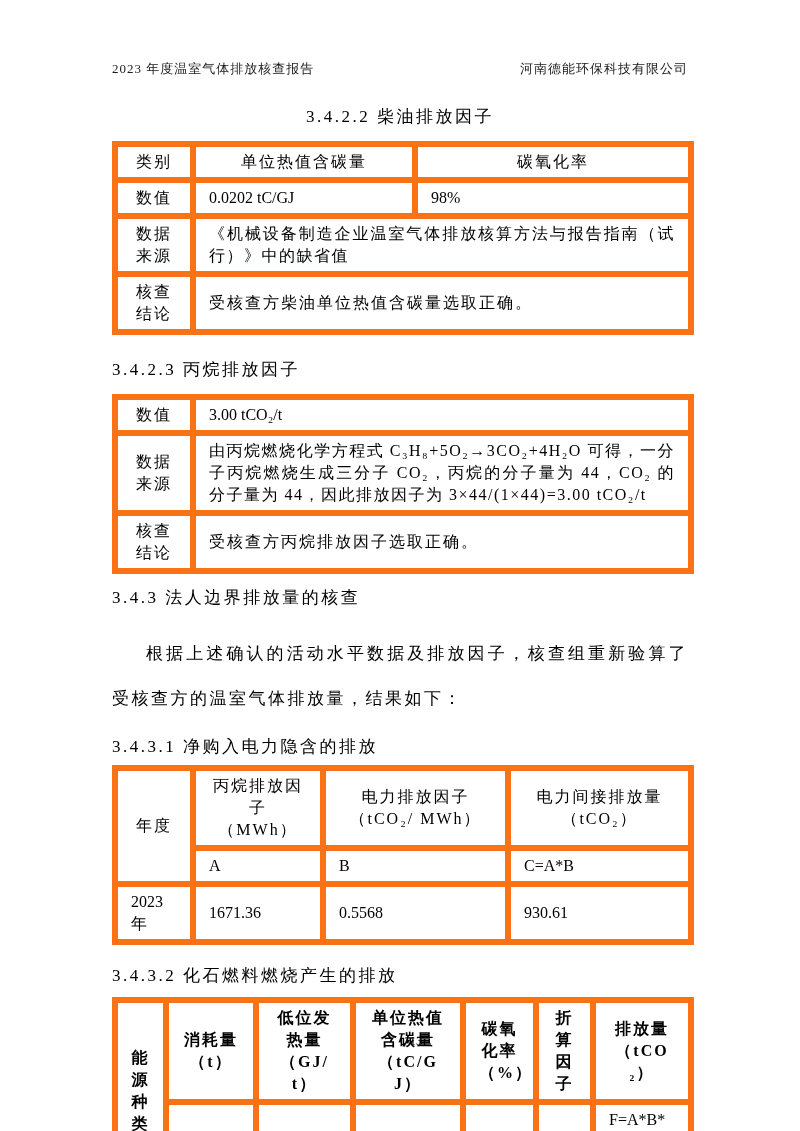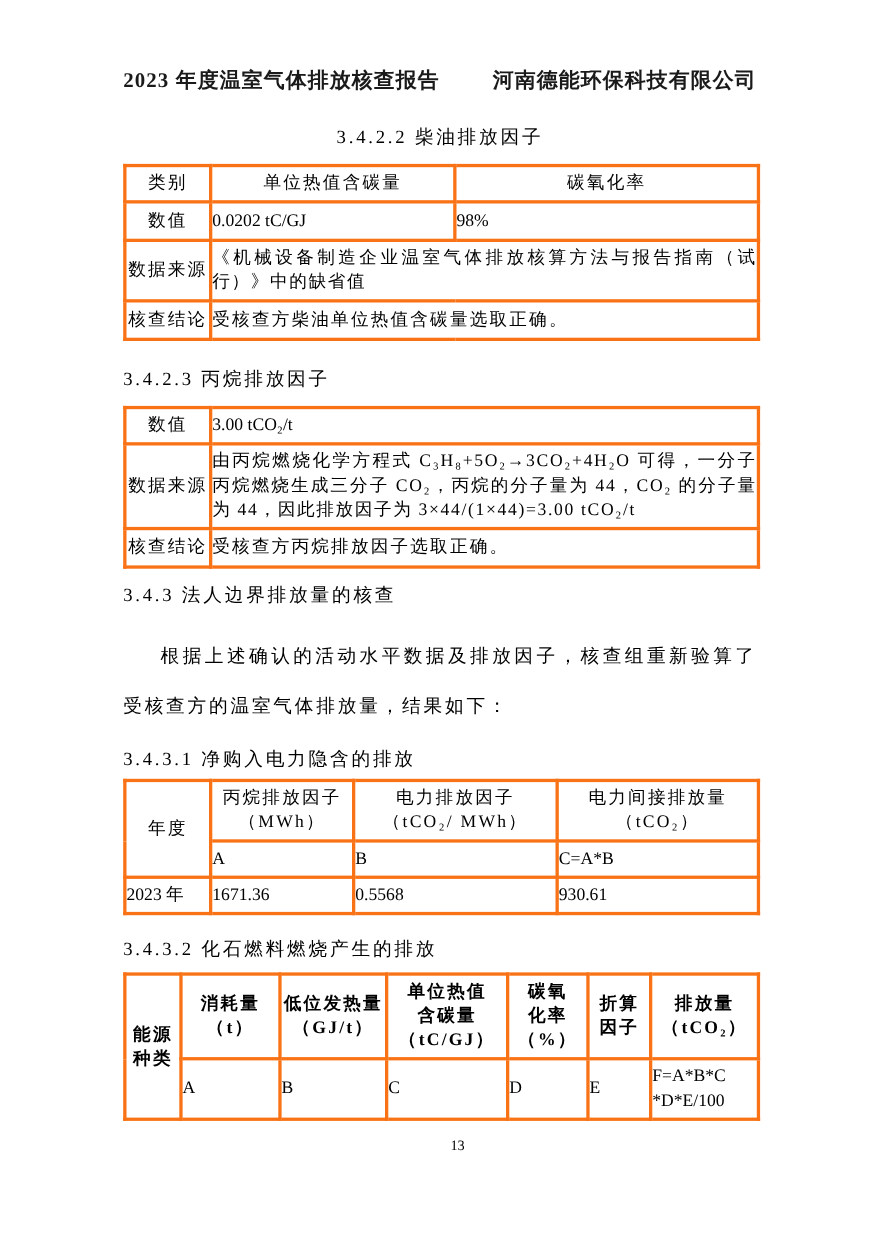--- a/index.html
+++ b/index.html
@@ -12,24 +12,23 @@
     background: #ffffff;
     color: #000000;
     font-family: "Liberation Serif", "DejaVu Serif", serif;
     overflow: hidden;
   }
   .content { position: absolute; left: 112px; top: 60px; width: 576px; }
 
   .running-header {
     display: flex;
     justify-content: space-between;
-    font-size: 19px;
+    font-size: 13px;
     letter-spacing: 1px;
     color: #1a1a1a;
-    font-weight: bold;
   }
 
   .sec-title {
     font-size: 17px;
     font-weight: normal;
     letter-spacing: 2.5px;
     margin: 0;
   }
   .t1 { margin: 27px 0 13px; text-align: center; }
   .t2 { margin: 23px 0 13px; }
@@ -47,25 +46,25 @@
     margin: 2px 0 0;
   }
   .para-tight { margin: 0; }
 
   table.doc {
     width: 100%;
     border-collapse: collapse;
     table-layout: fixed;
   }
   table.doc td {
-    border: 3px solid #f97316;
+    border: 6px solid #f97316;
     font-size: 16px;
     line-height: 22px;
     vertical-align: middle;
-    padding: 4px 0;
+    padding: 4px 13px;
     word-break: break-all;
   }
   .ctr { }
   .lbl { text-align: center; letter-spacing: 2px; }
   .jtext { text-align: justify; text-justify: inter-character; letter-spacing: 1.5px; }
   .ltext { text-align: left; letter-spacing: 2px; }
   .pre { white-space: pre-line; }
   .bold { font-weight: bold; }
   .h33 { height: 33px; }
   .h35 { height: 35px; }

